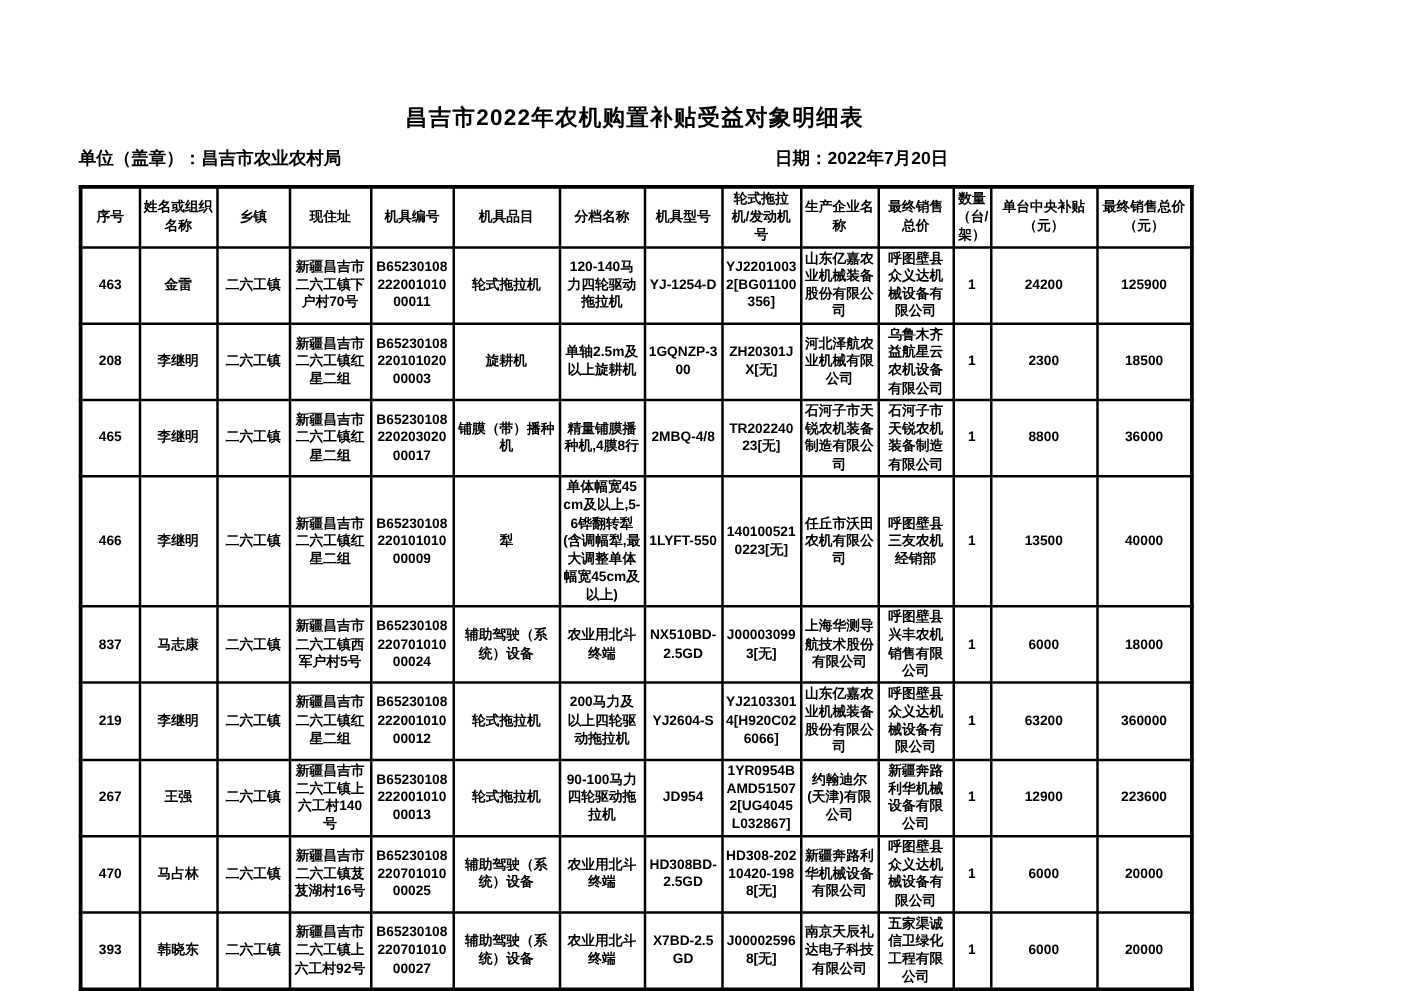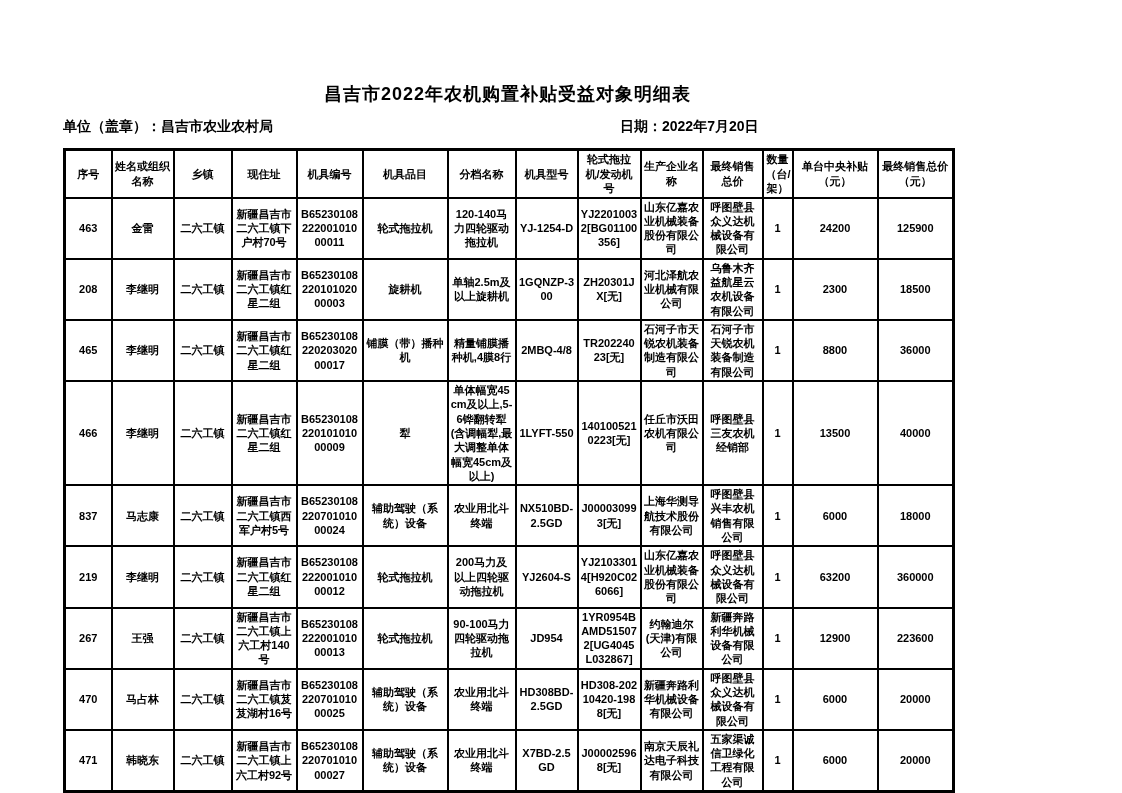--- a/index.html
+++ b/index.html
@@ -225,21 +225,21 @@
           <td>农业用北斗终端</td>
           <td>HD308BD-2.5GD</td>
           <td>HD308-20210420-1988[无]</td>
           <td>新疆奔路利华机械设备有限公司</td>
           <td>呼图壁县众义达机械设备有限公司</td>
           <td>1</td>
           <td>6000</td>
           <td>20000</td>
         </tr>
         <tr>
-          <td>471</td>
+          <td>393</td>
           <td>韩晓东</td>
           <td>二六工镇</td>
           <td>新疆昌吉市二六工镇上六工村92号</td>
           <td>B6523010822070101000027</td>
           <td>辅助驾驶（系统）设备</td>
           <td>农业用北斗终端</td>
           <td>X7BD-2.5GD</td>
           <td>J000025968[无]</td>
           <td>南京天辰礼达电子科技有限公司</td>
           <td>五家渠诚信卫绿化工程有限公司</td>

